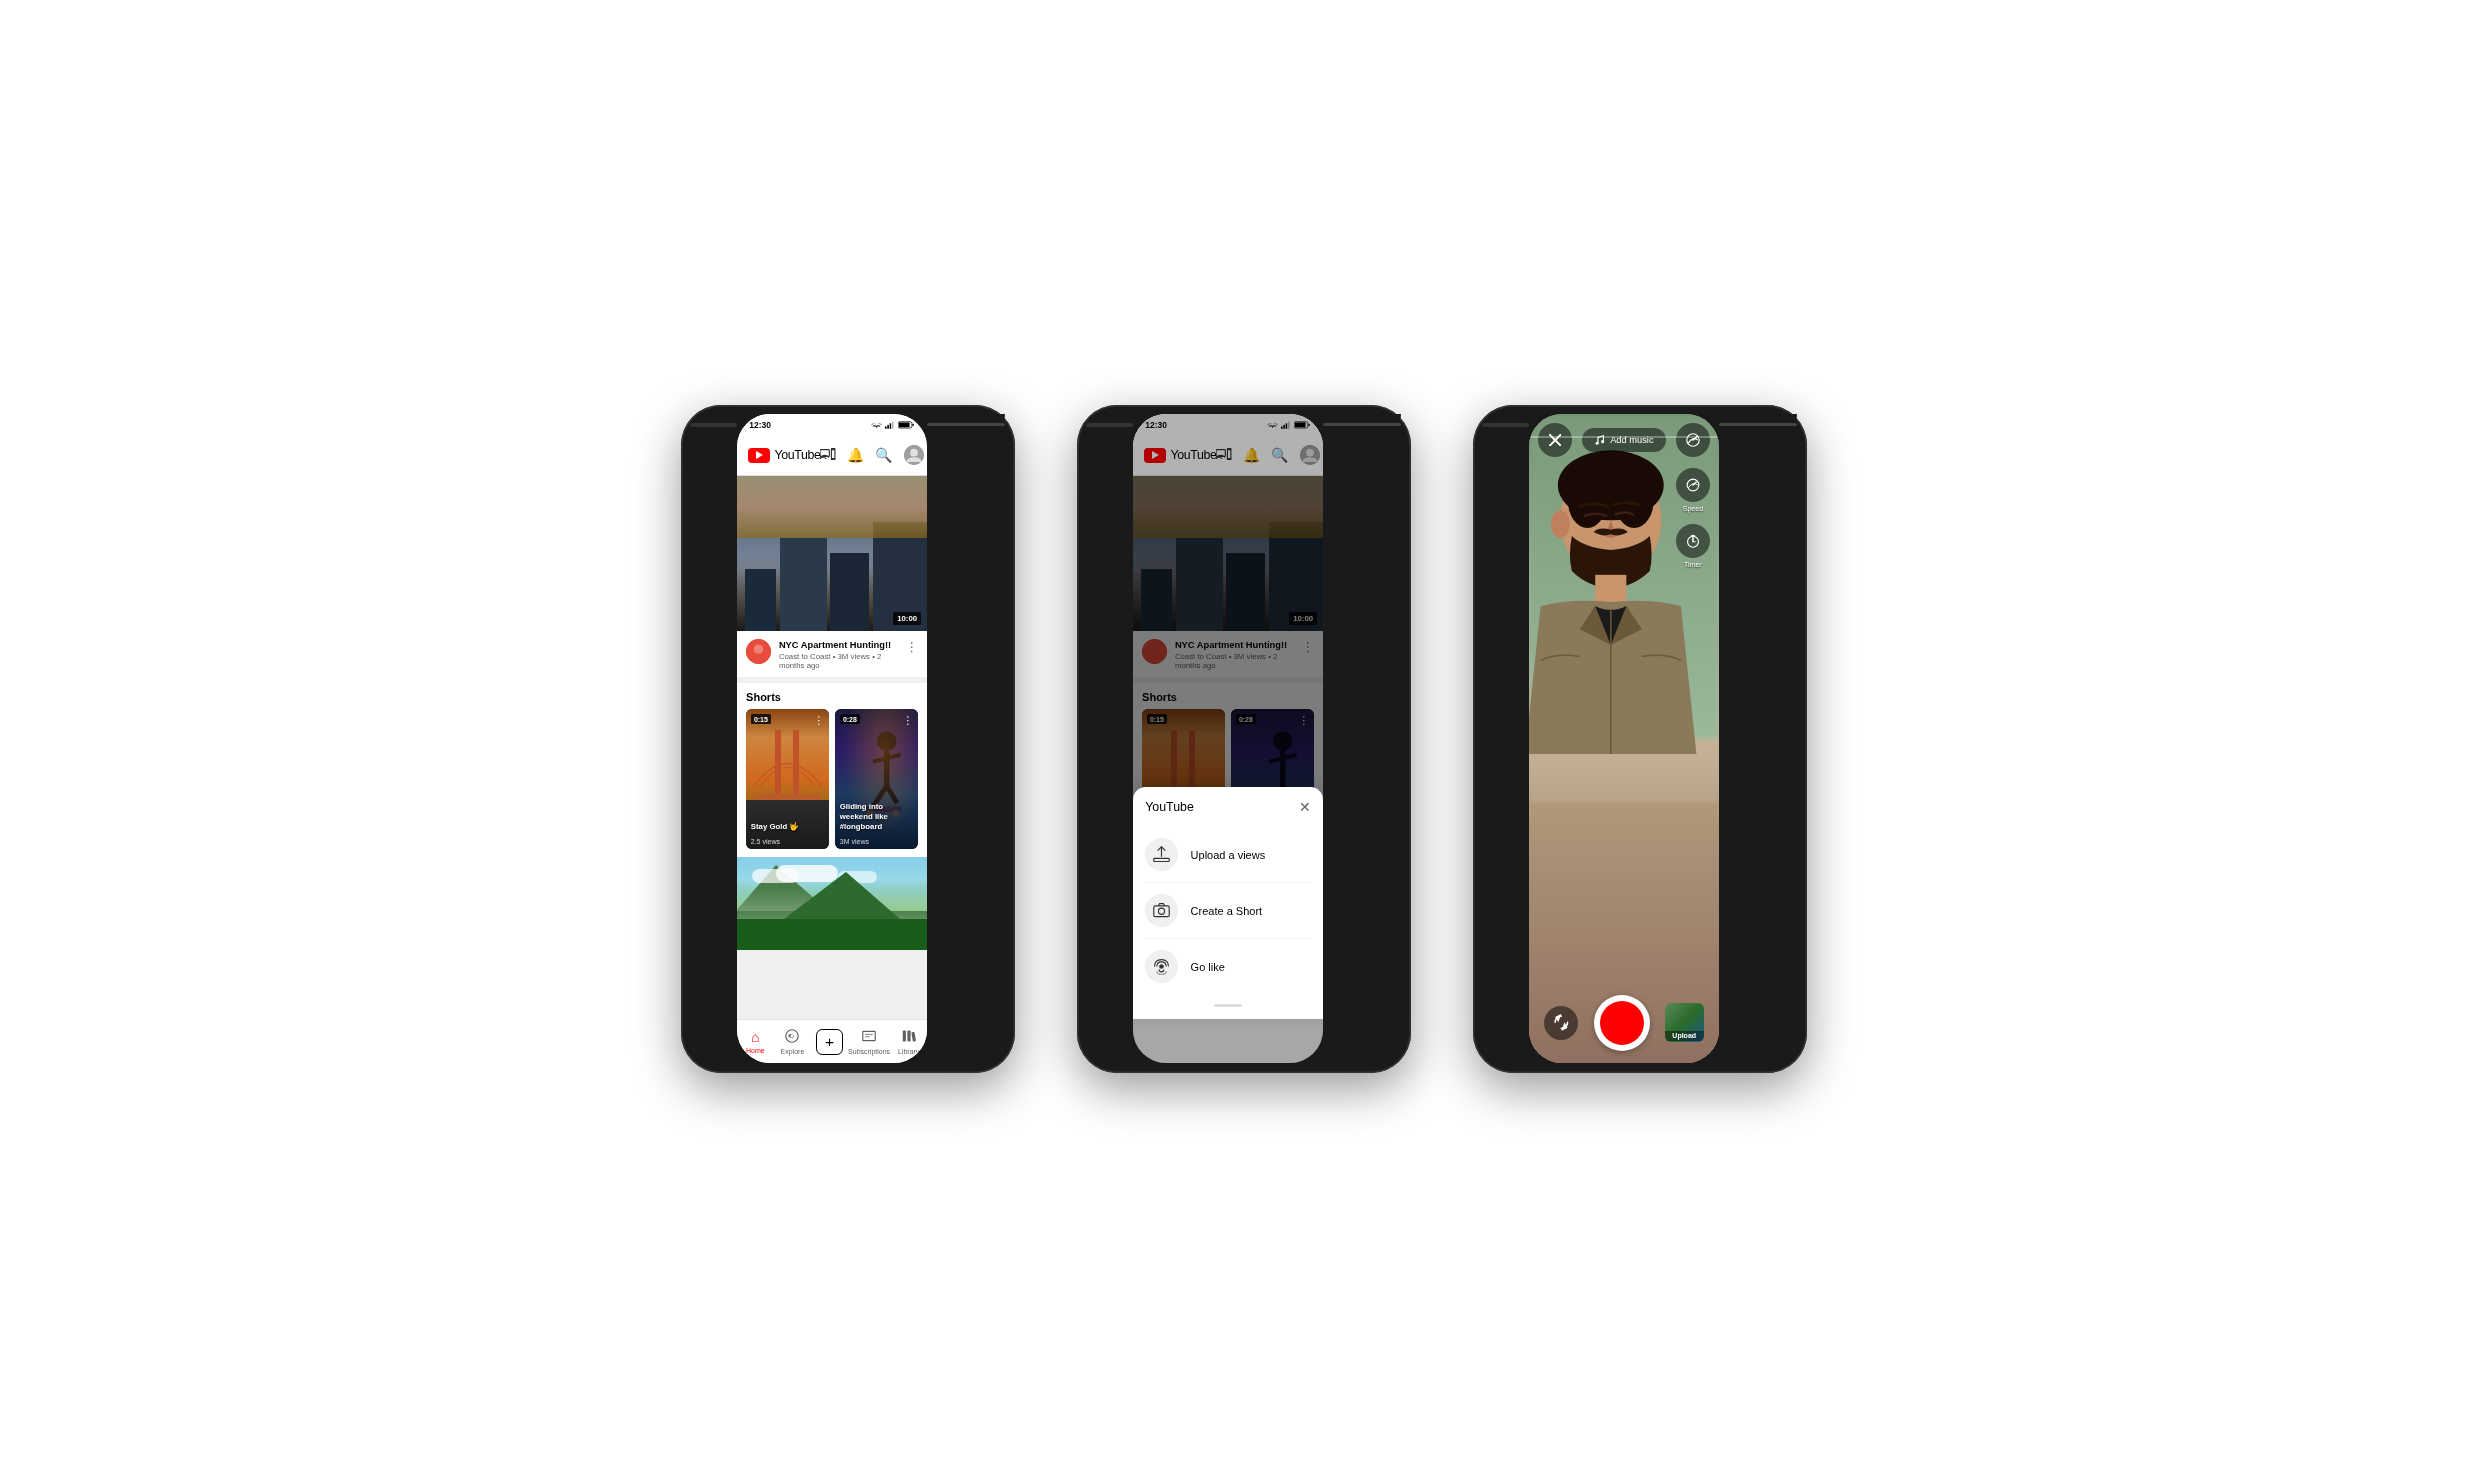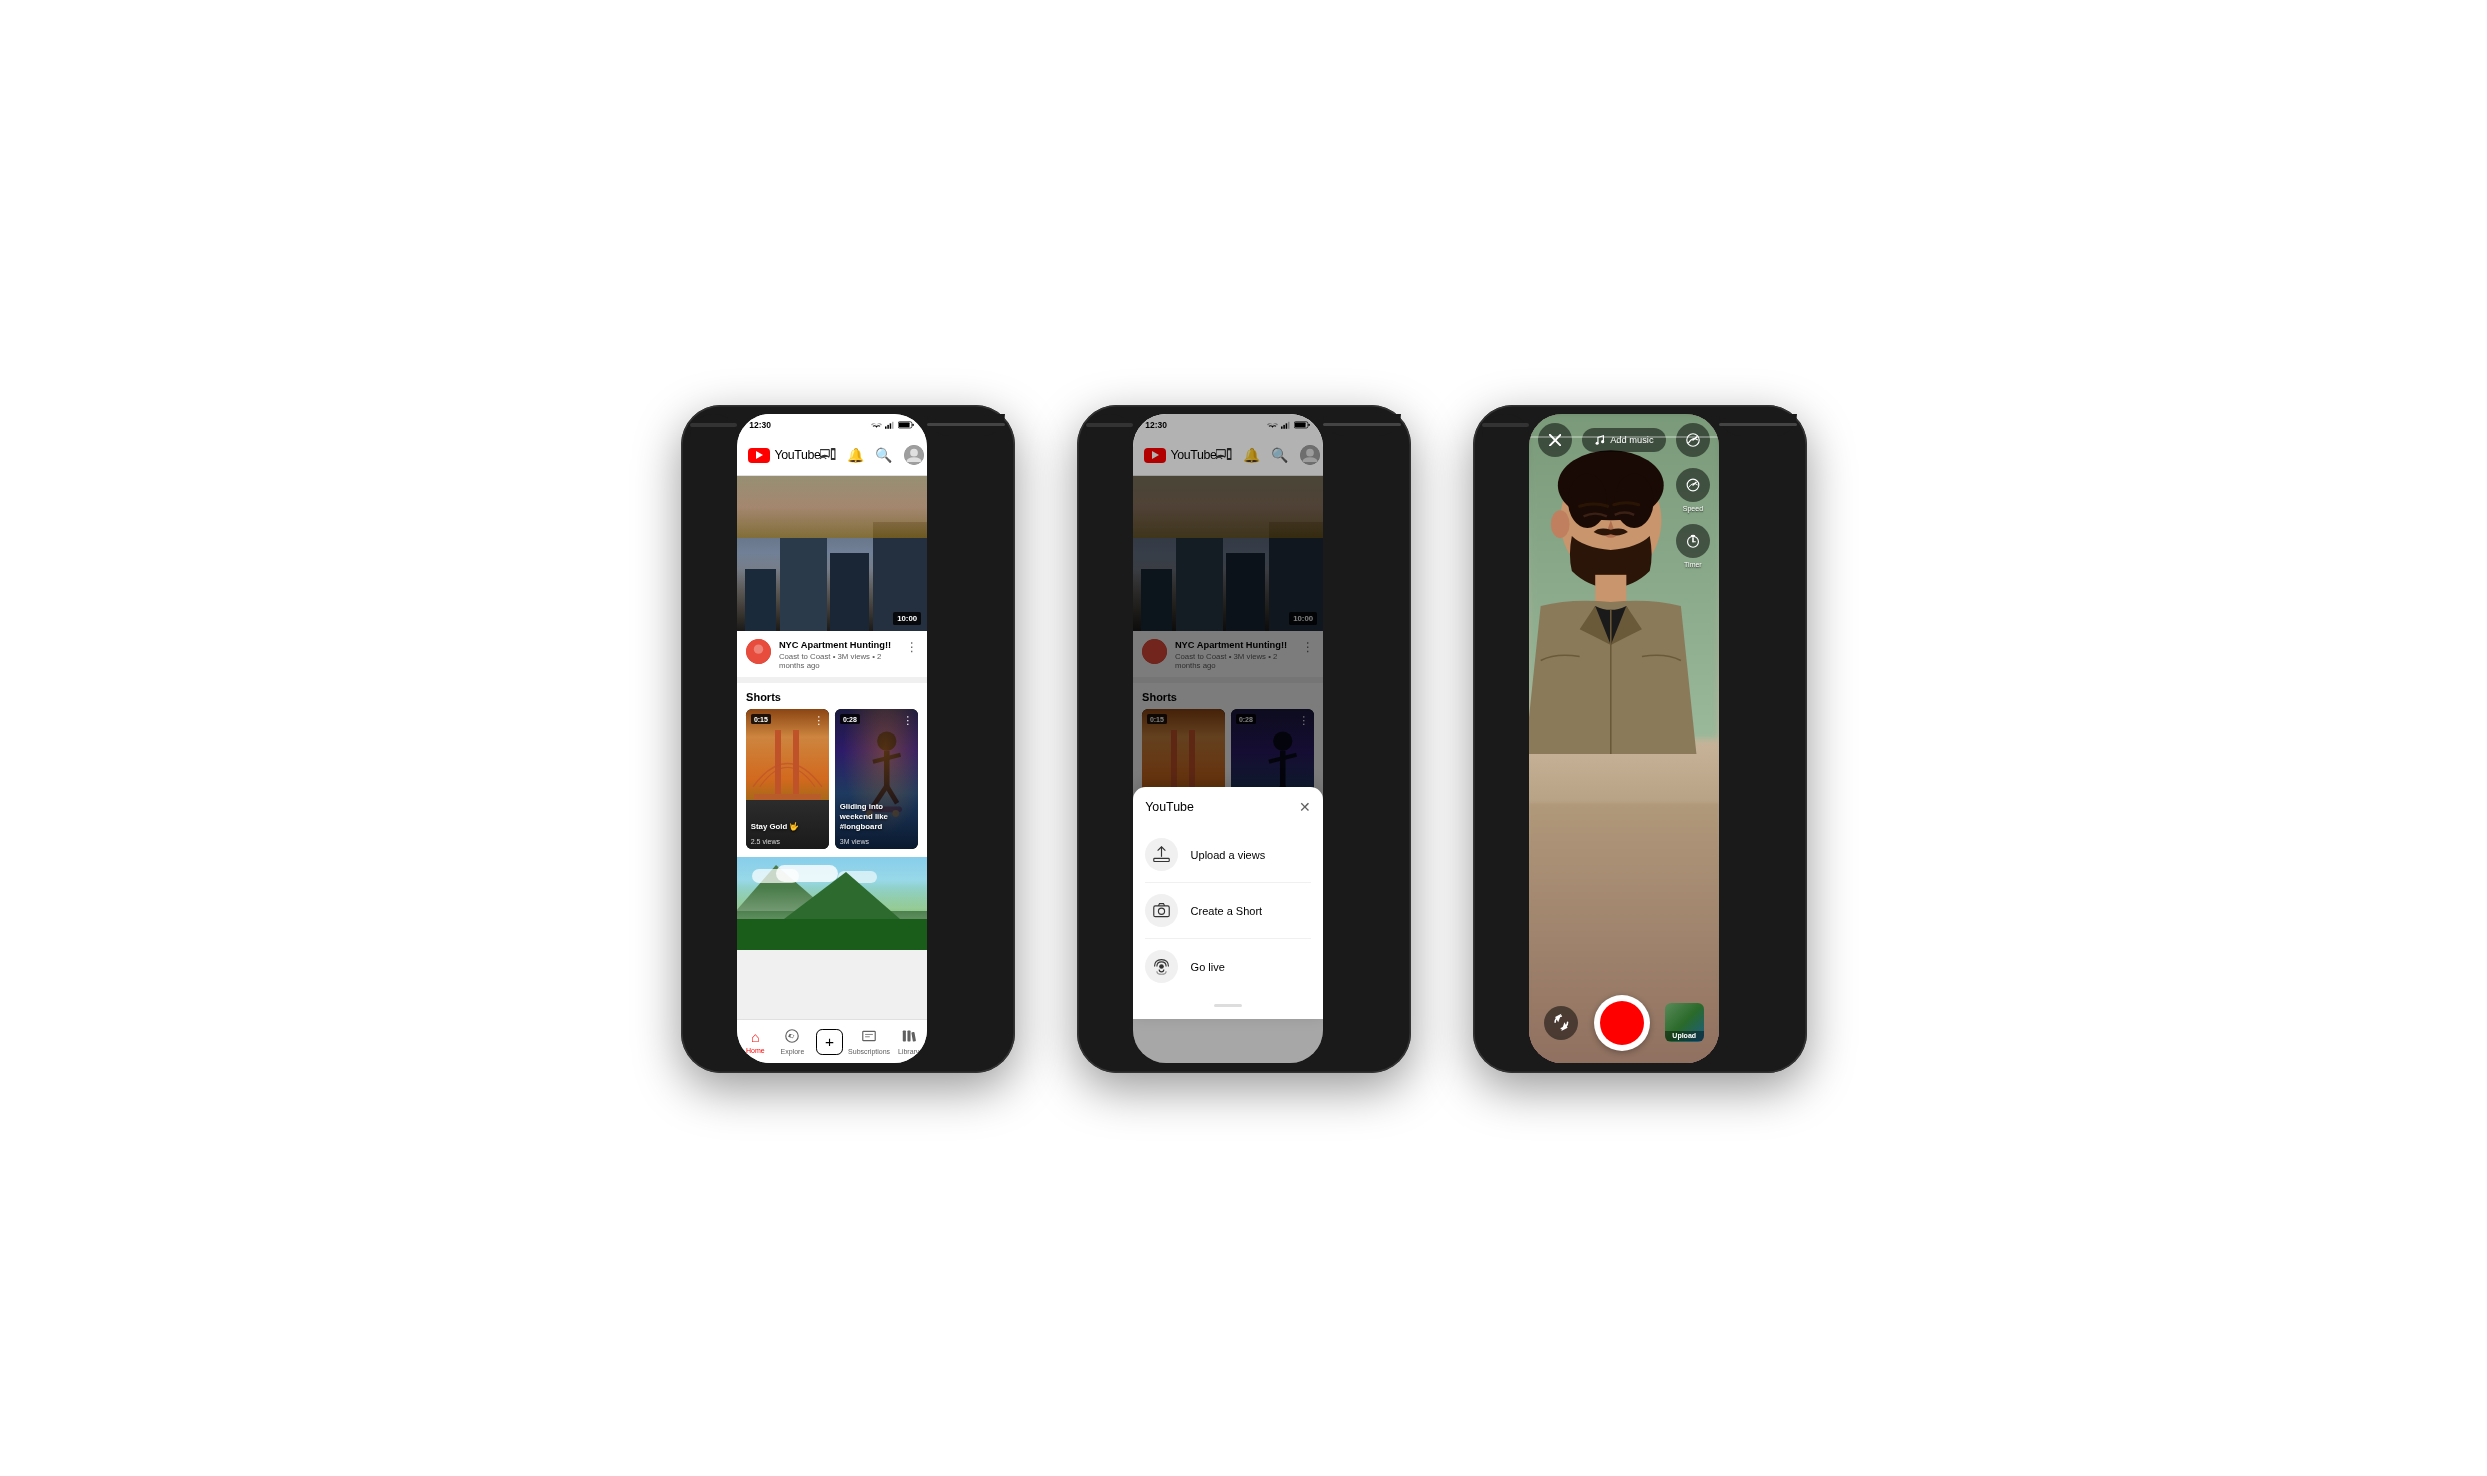--- a/index.html
+++ b/index.html
@@ -1023,21 +1023,21 @@
       <div class="modal-item" style="border-bottom:none;">
         <div class="modal-item-icon">
           <svg width="17" height="17" viewBox="0 0 22 22">
             <circle cx="11" cy="11" r="3" fill="#333"></circle>
             <path d="M5 11 Q5 5 11 5 Q17 5 17 11" stroke="#333" stroke-width="1.5" fill="none"></path>
             <path d="M2 11 Q2 2 11 2 Q20 2 20 11" stroke="#333" stroke-width="1.5" fill="none"></path>
             <path d="M8 15 Q8 18 11 18 Q14 18 14 15" stroke="#333" stroke-width="1.5" fill="none"></path>
             <path d="M5 17 Q5 21 11 21 Q17 21 17 17" stroke="#333" stroke-width="1.5" fill="none" opacity="0.5"></path>
           </svg>
         </div>
-        <span class="modal-item-label">Go live</span>
+        <span class="modal-item-label">Go like</span>
       </div>
 
       <div style="display:flex;justify-content:center;margin-top:9.3px;">
         <div style="width:28px;height:3.1px;background:#ddd;border-radius:1.6px;"></div>
       </div>
     </div>
   </div>
   <div class="phone-bottom-bar">
     <div class="phone-home-indicator"></div>
   </div>

